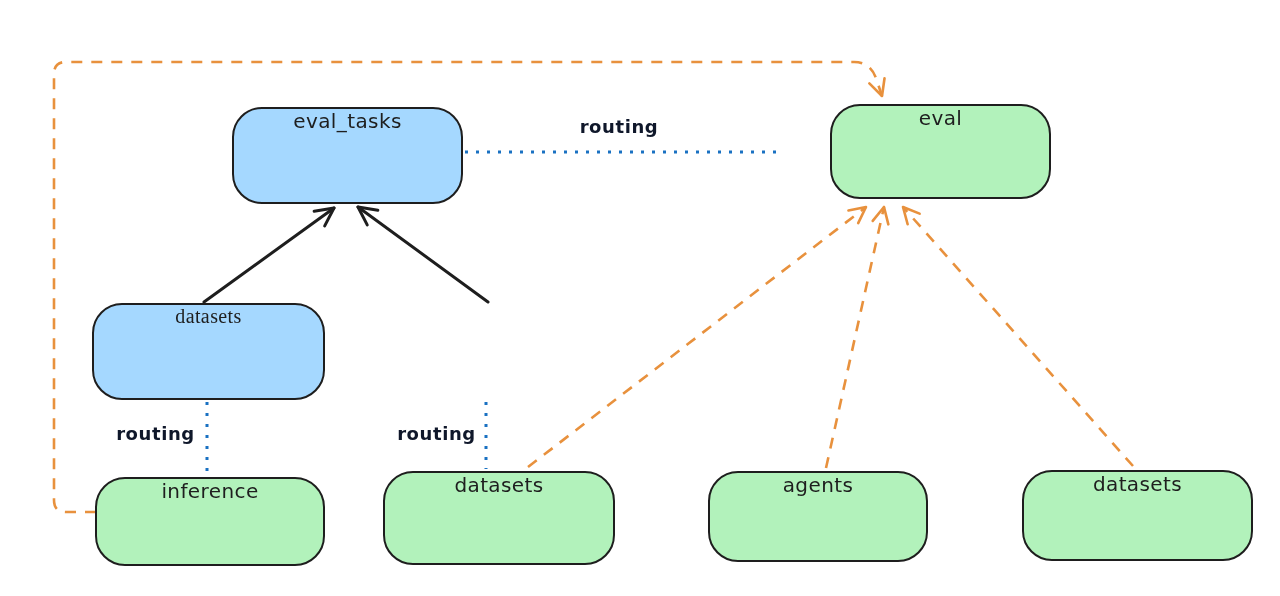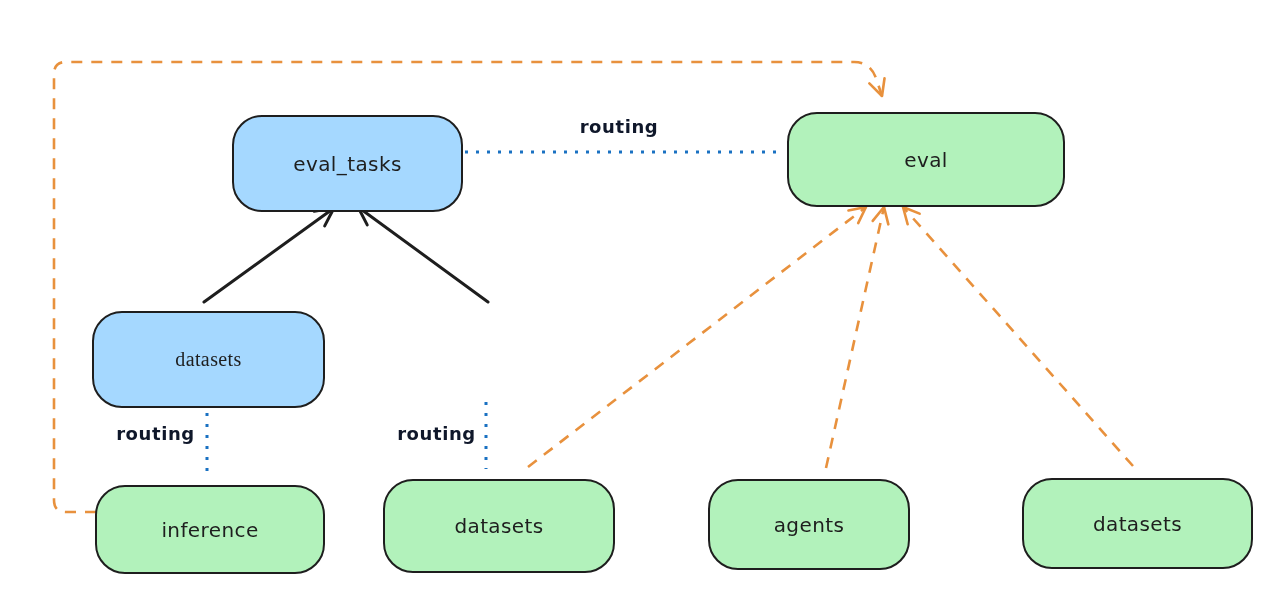--- a/index.html
+++ b/index.html
@@ -8,24 +8,23 @@
     width:1280px;height:596px;
     background:#ffffff;
     font-family:"DejaVu Sans", sans-serif;
     overflow:hidden;
   }
   #edges{position:absolute;left:0;top:0;width:1280px;height:596px;}
   .node{
     position:absolute;
     border:2.5px solid #1e1e1e;
     border-radius:30px;
-    display:flex;align-items:center;justify-content:center;
+    display:flex;justify-content:center;
     font-size:20px;color:#1e1e1e;letter-spacing:0.4px;
     box-sizing:border-box;
-    margin-top:8px;
   }
   .node.blue{background:#a5d8ff;}
   .node.green{background:#b2f2bb;}
   .edge-label{
     position:absolute;
     color:#0f172a;font-weight:bold;font-size:18px;
     letter-spacing:0.6px;text-align:center;
   }
 </style>
 </head>
@@ -53,38 +52,38 @@
     <path d="M 96 512 L 66 512 Q 54 512 54 500 L 54 74 Q 54 62 66 62 L 854 62 Q 870 62 876 78 L 882 96" fill="none" stroke="#e8913d" stroke-width="2.6" stroke-dasharray="11 9" marker-end="url(#arrow-orange)"></path>
     <path d="M 528 467 L 866 207" fill="none" stroke="#e8913d" stroke-width="2.6" stroke-dasharray="11 9" marker-end="url(#arrow-orange)"></path>
     <path d="M 826 468 L 884 207" fill="none" stroke="#e8913d" stroke-width="2.6" stroke-dasharray="11 9" marker-end="url(#arrow-orange)"></path>
     <path d="M 1133 466 L 903 207" fill="none" stroke="#e8913d" stroke-width="2.6" stroke-dasharray="11 9" marker-end="url(#arrow-orange)"></path>
   </svg>
 
   <div class="node blue" style="left:232px;top:107px;width:231px;height:97px;">
     <span>eval_tasks</span>
   </div>
 
-  <div class="node green" style="left:787px;top:104px;width:278px;height:95px;">
+  <div class="node green" style="left:830px;top:104px;width:221px;height:95px;">
     <span>eval</span>
   </div>
 
   <div class="node blue" style="left:92px;top:303px;width:233px;height:97px;font-family:Liberation Serif, serif;">
     <span>datasets</span>
   </div>
 
 
   <div class="node green" style="left:95px;top:477px;width:230px;height:89px;">
     <span>inference</span>
   </div>
 
   <div class="node green" style="left:383px;top:471px;width:232px;height:94px;">
     <span>datasets</span>
   </div>
 
-  <div class="node green" style="left:708px;top:471px;width:202px;height:91px;">
+  <div class="node green" style="left:708px;top:471px;width:220px;height:91px;">
     <span>agents</span>
   </div>
 
   <div class="node green" style="left:1022px;top:470px;width:231px;height:91px;">
     <span>datasets</span>
   </div>
 
   <div class="edge-label" style="left:558px;top:116px;width:122px;">routing</div>
   <div class="edge-label" style="left:108px;top:423px;width:95px;">routing</div>
   <div class="edge-label" style="left:389px;top:423px;width:95px;">routing</div>

